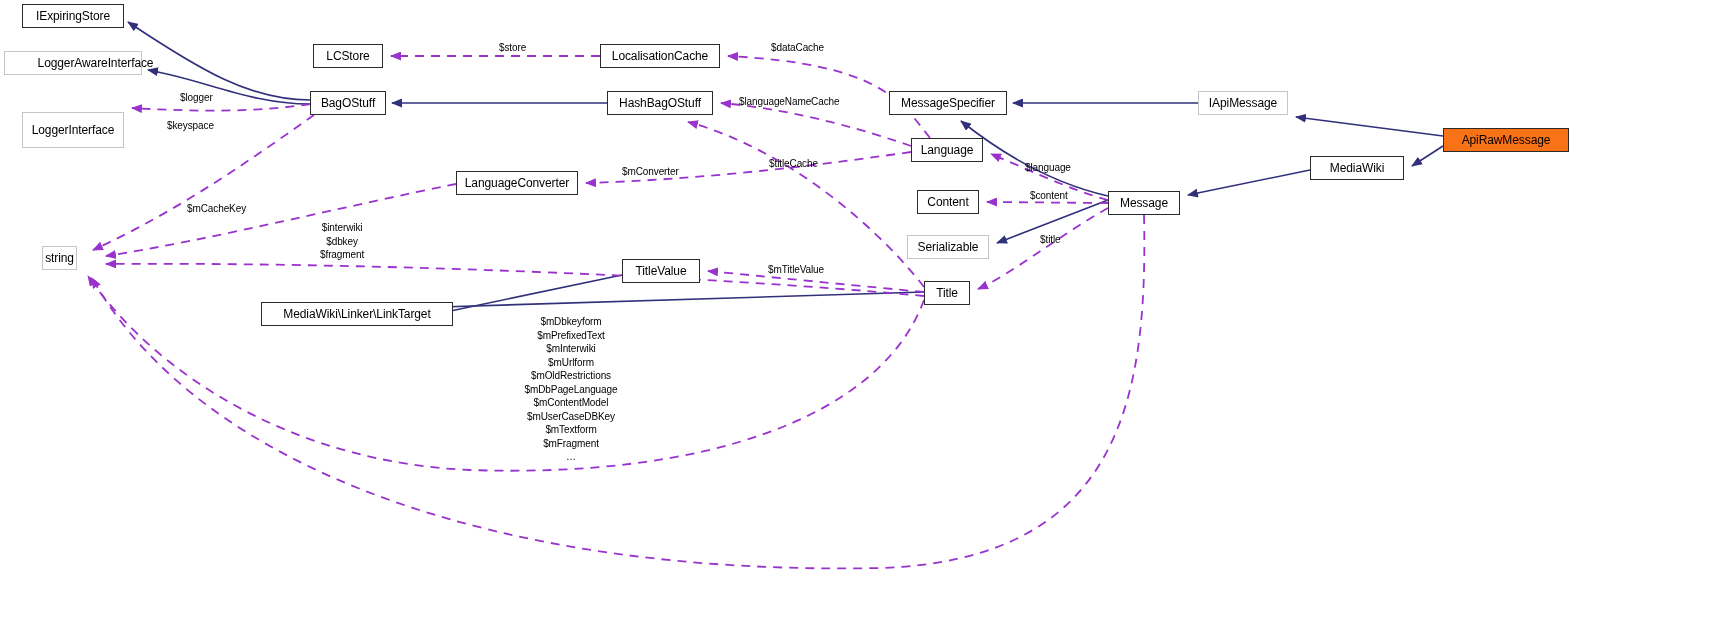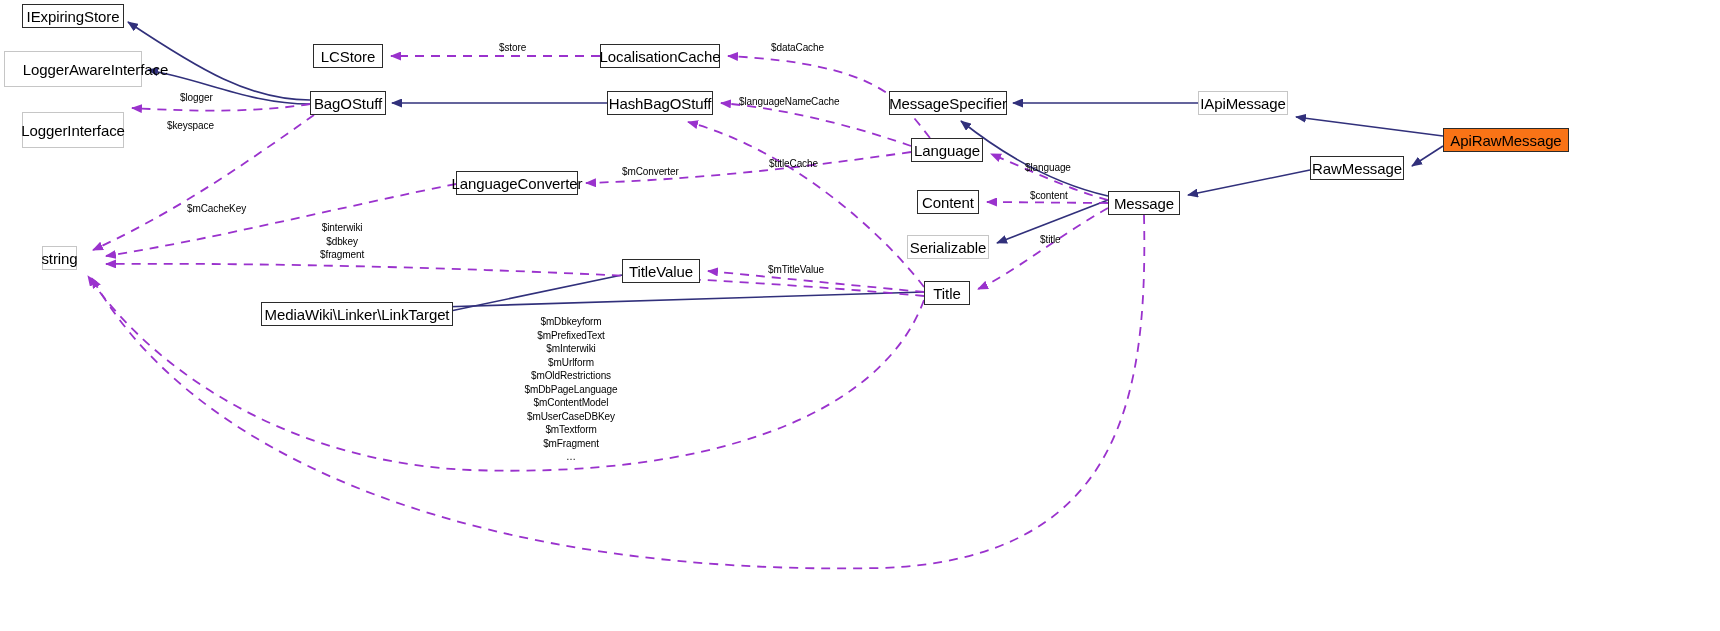--- a/index.html
+++ b/index.html
@@ -22,21 +22,21 @@
     width: 1720px;
     height: 631px;
   }
   .node {
     position: absolute;
     box-sizing: border-box;
     display: flex;
     align-items: center;
     justify-content: center;
     background: #ffffff;
-    font-size: 15px;
+    font-size: 12px;
     color: #000000;
     line-height: 1;
     white-space: nowrap;
     letter-spacing: -0.1px;
   }
   .node.solid   { border: 1.6px solid #2b2b2b; }
   .node.faint   { border: 1.3px solid #c6c6c6; }
   .node.current {
     border: 1.6px solid #2b2b2b;
     background: #f97316;
@@ -94,31 +94,31 @@
       <path d="M924,292 C870,287 790,279 708,271" marker-end="url(#arrow-usage)"></path>
       <path d="M1108,200 C1070,190 1030,170 991,154" marker-end="url(#arrow-usage)"></path>
       <path d="M1108,203 L987,202" marker-end="url(#arrow-usage)"></path>
       <path d="M1108,208 C1060,235 1010,275 978,289" marker-end="url(#arrow-usage)"></path>
       <path d="M924,300 C880,420 700,478 470,470 C300,463 160,380 88,276" marker-end="url(#arrow-usage)"></path>
       <path d="M1144,215 C1148,400 1120,560 880,568 C500,576 200,470 92,278" marker-end="url(#arrow-usage)"></path>
     </g>
   </svg>
 
   <div class="node solid" style="left:22px;top:4px;width:102px;height:24px;">IExpiringStore</div>
-  <div class="node faint" style="left:4px;top:51px;width:138px;height:36px;padding-left:45px;">LoggerAwareInterface</div>
+  <div class="node faint" style="left:4px;top:51px;width:138px;height:24px;padding-left:45px;">LoggerAwareInterface</div>
   <div class="node faint" style="left:22px;top:112px;width:102px;height:36px;text-align:center;">LoggerInterface</div>
   <div class="node solid" style="left:313px;top:44px;width:70px;height:24px;">LCStore</div>
   <div class="node solid" style="left:310px;top:91px;width:76px;height:24px;">BagOStuff</div>
   <div class="node solid" style="left:600px;top:44px;width:120px;height:24px;">LocalisationCache</div>
   <div class="node solid" style="left:607px;top:91px;width:106px;height:24px;">HashBagOStuff</div>
   <div class="node solid" style="left:889px;top:91px;width:118px;height:24px;">MessageSpecifier</div>
   <div class="node faint" style="left:1198px;top:91px;width:90px;height:24px;">IApiMessage</div>
   <div class="node current" style="left:1443px;top:128px;width:126px;height:24px;">ApiRawMessage</div>
   <div class="node solid" style="left:911px;top:138px;width:72px;height:24px;">Language</div>
-  <div class="node solid" style="left:1310px;top:156px;width:94px;height:24px;">RawMessage</div>
+  <div class="node solid" style="left:1310px;top:156px;width:94px;height:24px;">MediaWiki</div>
   <div class="node solid" style="left:456px;top:171px;width:122px;height:24px;">LanguageConverter</div>
   <div class="node solid" style="left:917px;top:190px;width:62px;height:24px;">Content</div>
   <div class="node solid" style="left:1108px;top:191px;width:72px;height:24px;">Message</div>
   <div class="node faint" style="left:907px;top:235px;width:82px;height:24px;">Serializable</div>
   <div class="node faint" style="left:42px;top:246px;width:35px;height:24px;">string</div>
   <div class="node solid" style="left:622px;top:259px;width:78px;height:24px;">TitleValue</div>
   <div class="node solid" style="left:924px;top:281px;width:46px;height:24px;">Title</div>
   <div class="node solid" style="left:261px;top:302px;width:192px;height:24px;">MediaWiki\Linker\LinkTarget</div>
 
   <div class="edge-label" style="left:499px;top:41px;">$store</div>

